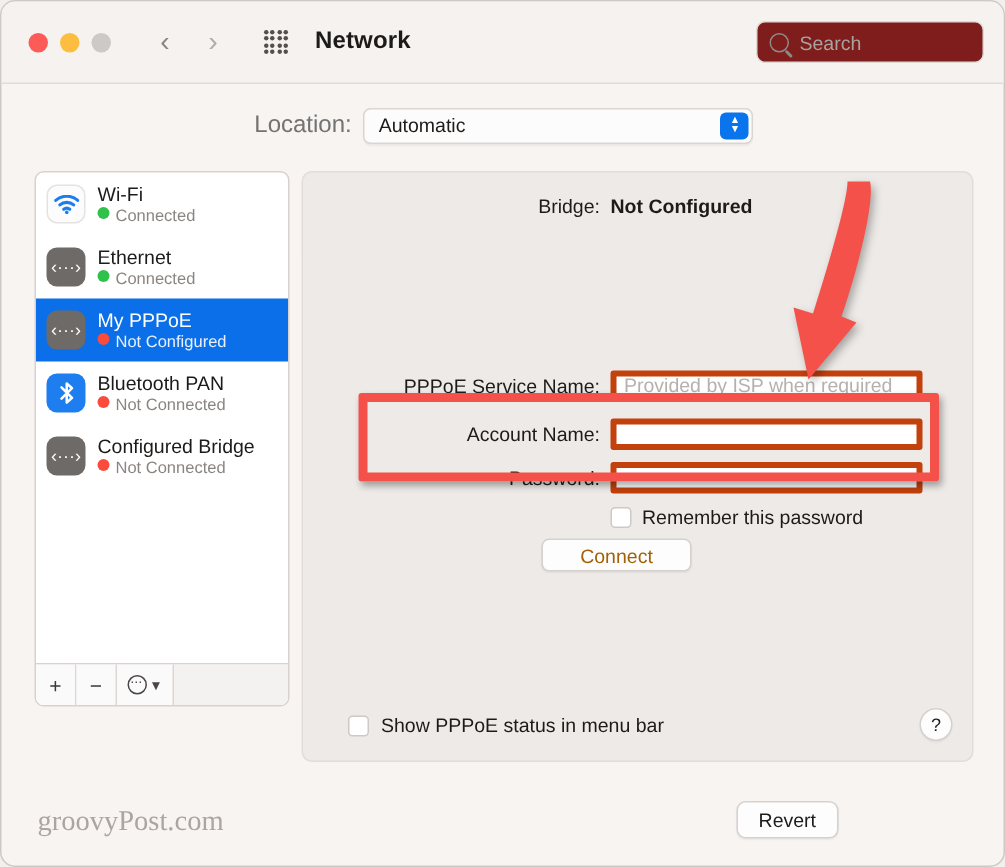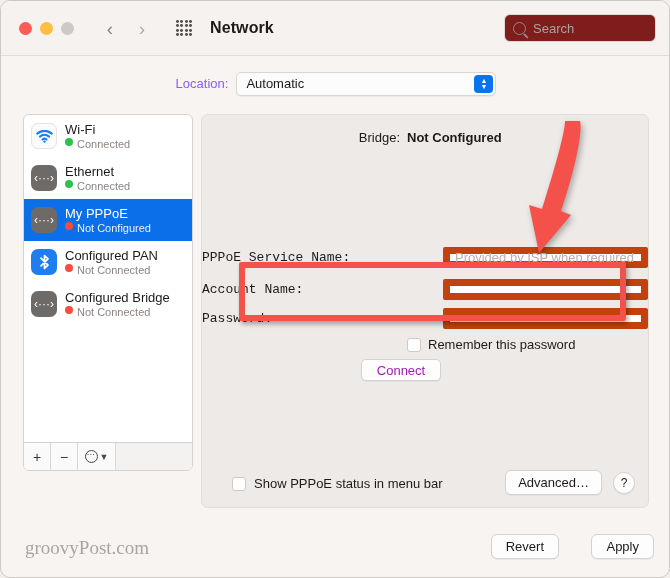--- a/index.html
+++ b/index.html
@@ -72,21 +72,21 @@
     width: 6px; height: 1.6px; background: #8e8986;
     transform: rotate(45deg); border-radius: 1px;
   }
   #searchbox .ph { margin-left: 7px; font-size: 13px; color: #a9a3a0; }
 
   
   #location-row {
     position: absolute; left: 0; top: 55px; width: 670px; height: 55px;
     display: flex; align-items: center; justify-content: center;
   }
-  #location-label { font-size: 13px; color: #8b5cf6; margin-right: 8px; }
+  #location-label { font-size: 16px; color: #737373; margin-right: 8px; }
   #location-select {
     width: 260px; height: 24px;
     background: #fdfcfc;
     border: 1px solid #dbd5d1;
     border-radius: 5px;
     display: flex; align-items: center;
     padding-left: 9px;
     position: relative;
     box-shadow: 0 1px 1px rgba(0,0,0,.05);
   }
@@ -167,52 +167,52 @@
     width: 205px; text-align: right; font-size: 13px; color: #1d1b1a;
     padding-right: 7px;
   }
   #status-value { font-size: 13px; font-weight: bold; color: #1d1b1a; }
 
   .field-row {
     position: absolute; left: 0; width: 100%;
     display: flex; align-items: center;
   }
   .field-label {
-    width: 205px; text-align: left; font-size: 13px; color: #1d1b1a;
-    padding-right: 7px; flex: none; font-family: Liberation Mono, monospace;
+    width: 205px; text-align: right; font-size: 13px; color: #1d1b1a;
+    padding-right: 7px; flex: none;
   }
   .field-input {
     width: 208px; height: 21px;
-    background: #fff; border: 7px solid #c2410c;
+    background: #fff; border: 4px solid #c2410c;
     border-radius: 2px;
-    display: flex; align-items: center; padding: 0 5px;
-    font-size: 13px; color: #1d1b1a; margin-left: 36px;
+    display: flex; align-items: flex-end; padding: 0 5px;
+    font-size: 13px; color: #1d1b1a;
   }
   .field-input .ph { color: #b6b1ad; }
 
   #row-service  { top: 132px; }
   #row-account  { top: 164px; }
   #row-password { top: 193px; }
 
   #remember-row {
     position: absolute; left: 205px; top: 222px;
     display: flex; align-items: center; gap: 7px;
   }
   .cbox {
     width: 14px; height: 14px; background: #fff;
     border: 1px solid #cfc9c5; border-radius: 3px; flex: none;
   }
   .cb-label { font-size: 13px; color: #1d1b1a; }
 
   #connect-btn {
     position: absolute; left: 159px; top: 244px;
-    width: 80px; height: 22px;
+    width: 100px; height: 22px;
     background: #fdfdfd; border: 1px solid #d7d1cd; border-radius: 5px;
     display: flex; align-items: center; justify-content: center;
-    font-size: 13px; color: #a21caf;
+    font-size: 13px; color: #a16207;
     box-shadow: 0 1px 1px rgba(0,0,0,.05);
   }
 
   #show-status-row {
     position: absolute; left: 30px; bottom: 16px;
     display: flex; align-items: center; gap: 8px;
   }
   #advanced-btn {
     position: absolute; right: 46px; bottom: 12px;
     height: 25px; padding: 0 12px;
@@ -360,21 +360,21 @@
         </span>
       </div>
 
       <div class="iface">
         <span class="ico bt">
           <svg width="11" height="16" viewBox="0 0 11 16">
             <path d="M2 4.2 L9 11.2 L5.5 14.4 L5.5 1.6 L9 4.8 L2 11.8" stroke="#fff" stroke-width="1.7" fill="none" stroke-linejoin="round" stroke-linecap="round"></path>
           </svg>
         </span>
         <span class="iface-txt">
-          <span class="iface-name">Configured PAN</span>
+          <span class="iface-name">Bluetooth PAN</span>
           <span class="iface-status">
             <i class="dot red"></i>
             <span>Not Connected</span>
           </span>
         </span>
       </div>
 
       <div class="iface">
         <span class="ico eth">‹···›</span>
         <span class="iface-txt">
@@ -432,26 +432,24 @@
       <span class="cb-label">Remember this password</span>
     </div>
 
     <div id="connect-btn">Connect</div>
 
     <div id="show-status-row">
       <span class="cbox"></span>
       <span class="cb-label">Show PPPoE status in menu bar</span>
     </div>
 
-    <div id="advanced-btn">Advanced…</div>
     <div id="help-btn">?</div>
   </div>
 
   <div id="watermark">groovyPost.com</div>
   <div class="footer-btn" id="revert-btn">Revert</div>
-  <div class="footer-btn" id="apply-btn">Apply</div>
 
   <div id="annot-box"></div>
   <svg id="annot-arrow" viewBox="0 0 130 150">
     <path d="M101 8 C104 20 95 60 82 98 L92 102 L60 140 L50 92 L63 96 C75 58 86 20 86 8 Z" fill="#f4514a"></path>
   </svg>
 
 </div>
 
 </body></html>

